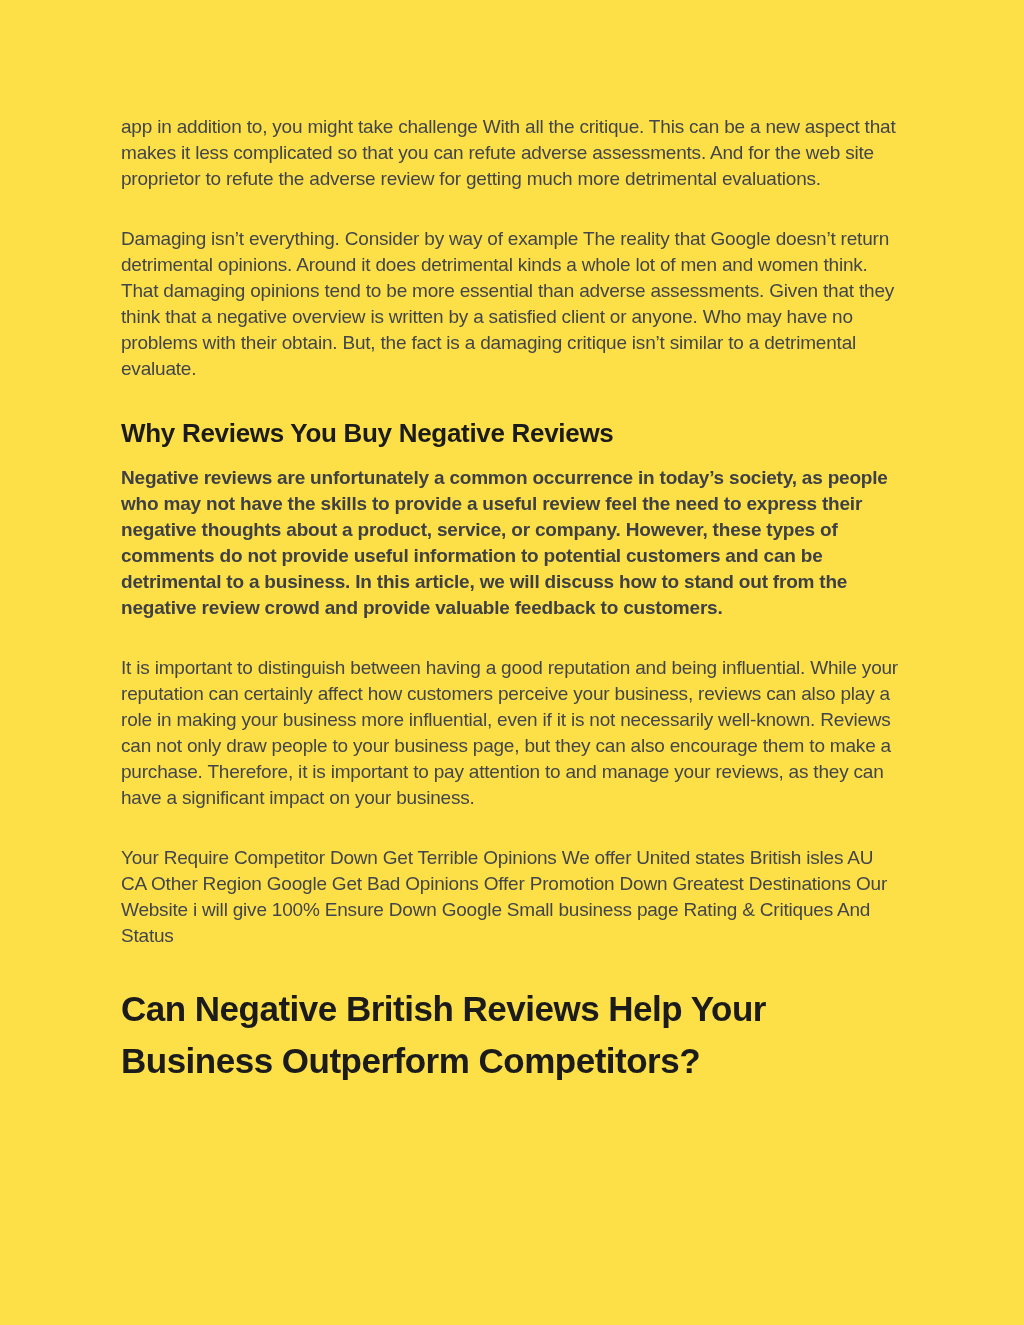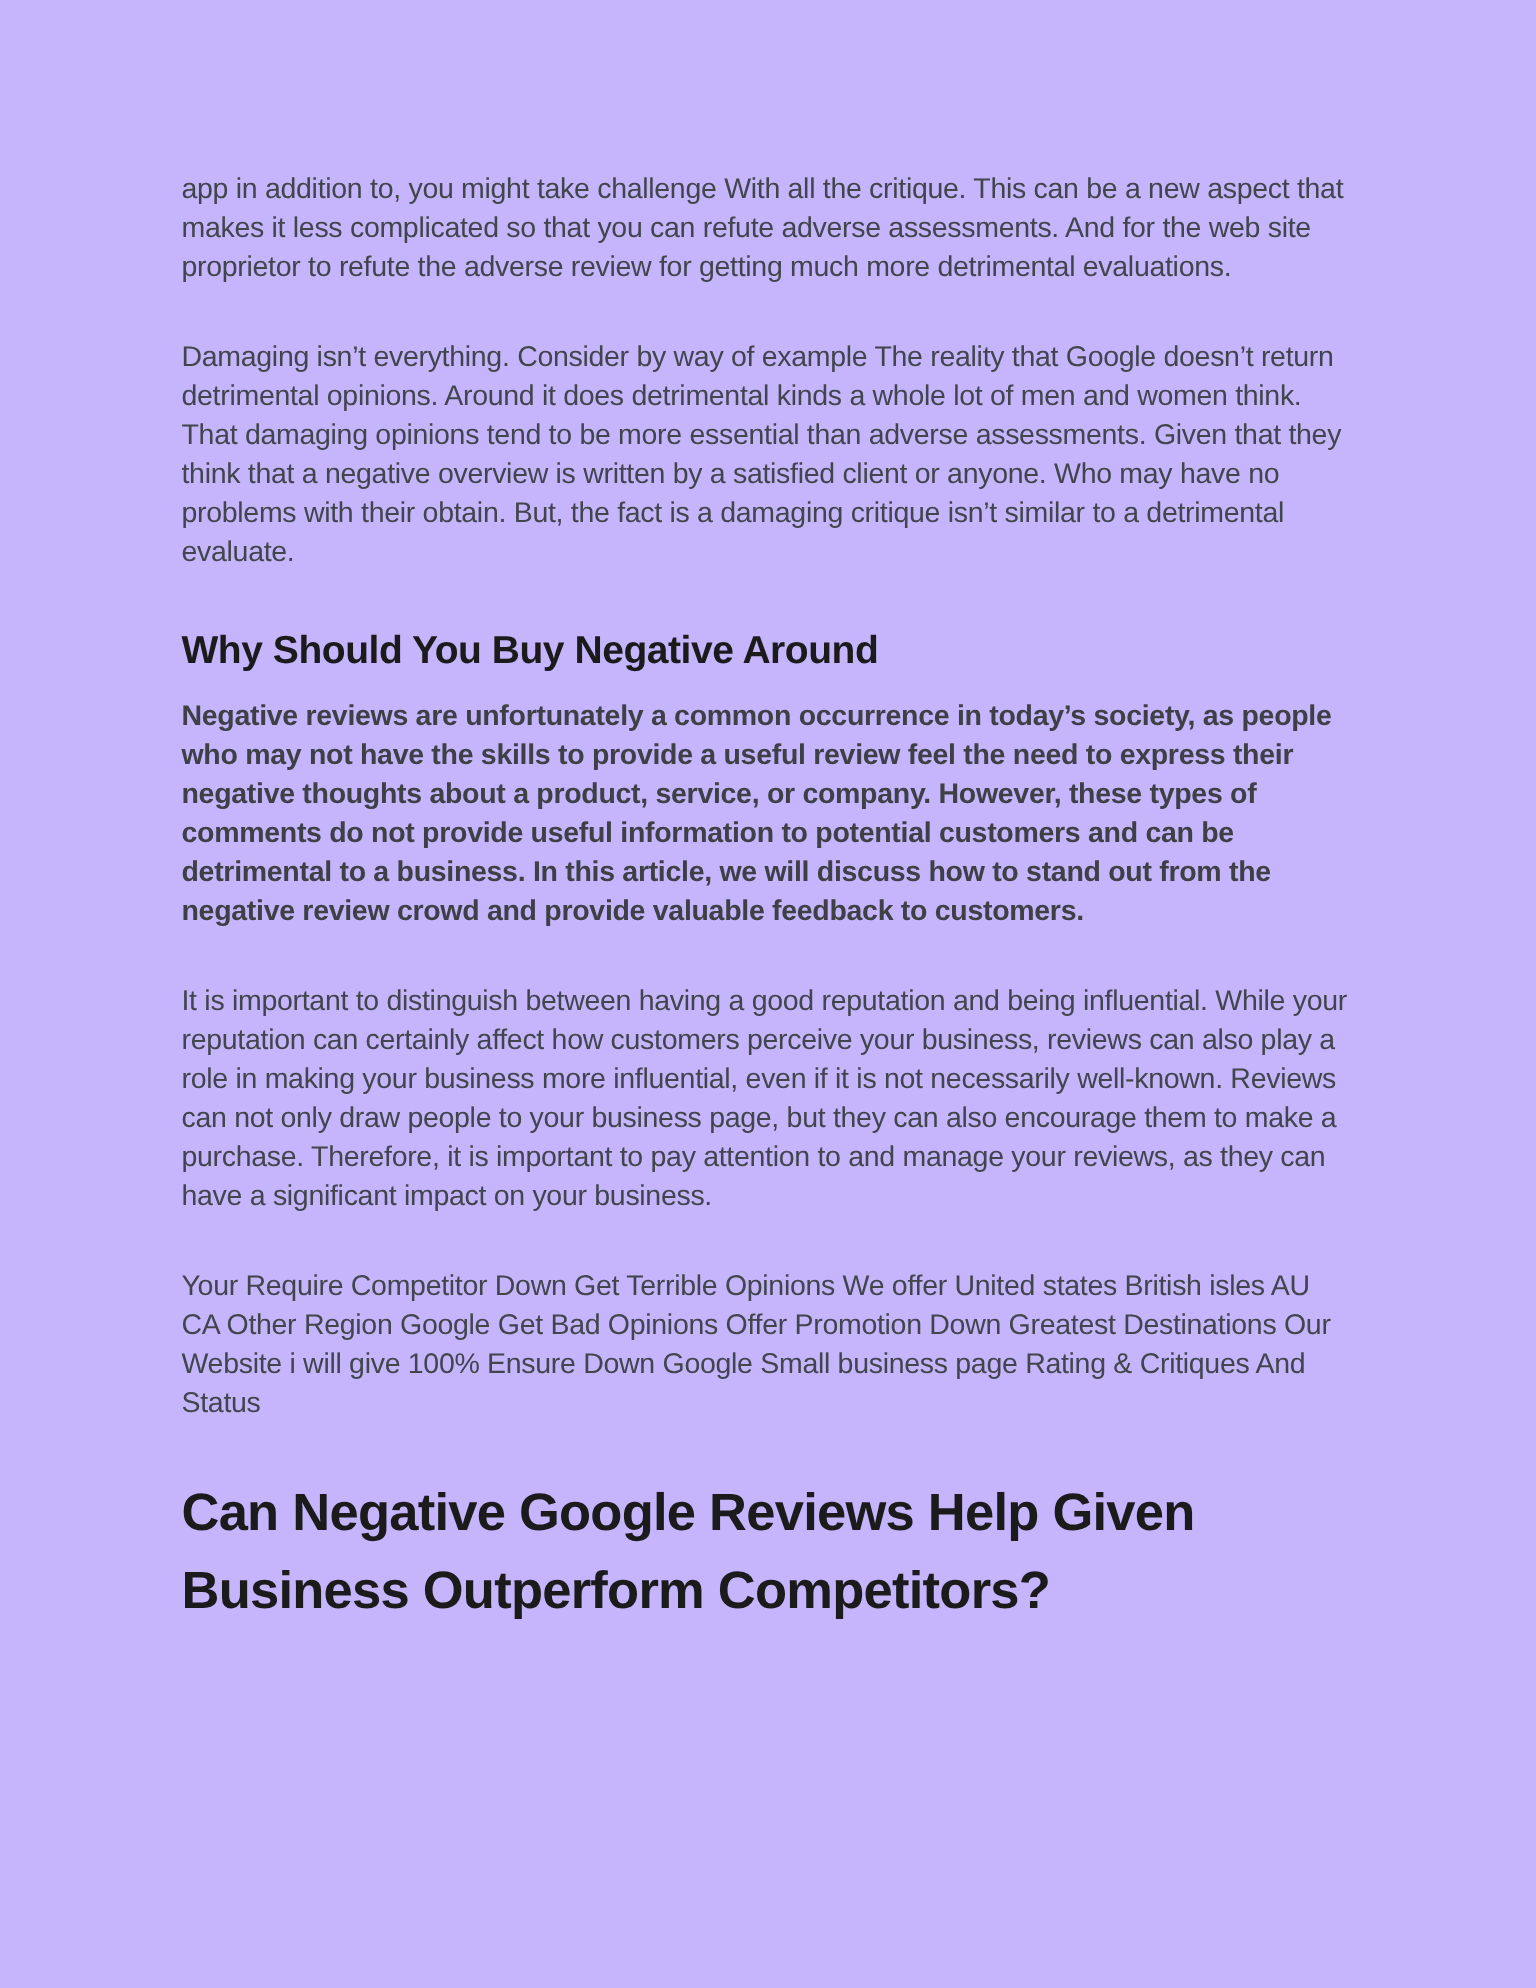--- a/index.html
+++ b/index.html
@@ -11,21 +11,21 @@
     width: 1024px;
     height: 1325px;
     overflow: hidden;
     font-family: "Liberation Sans", sans-serif;
   }
   .page {
     box-sizing: border-box;
     width: 1024px;
     height: 1325px;
     padding: 114px 123px 60px 121px;
-    background: #c4b5fd;
+    background: #fde047;
   }
   .body-para {
     margin: 0 0 34px 0;
     font-size: 19px;
     line-height: 26px;
     letter-spacing: -0.2px;
     color: #42454c;
     font-weight: 400;
   }
   .body-para.lead-bold {
@@ -51,24 +51,24 @@
 </style>
 </head>
 <body>
 
 <main class="page">
 
   <p class="body-para">app in addition to, you might take challenge With all the critique. This can be a new aspect that makes it less complicated so that you can refute adverse assessments. And for the web site proprietor to refute the adverse review for getting much more detrimental evaluations.</p>
 
   <p class="body-para">Damaging isn’t everything. Consider by way of example The reality that Google doesn’t return detrimental opinions. Around it does detrimental kinds a whole lot of men and women think. That damaging opinions tend to be more essential than adverse assessments. Given that they think that a negative overview is written by a satisfied client or anyone. Who may have no problems with their obtain. But, the fact is a damaging critique isn’t similar to a detrimental evaluate.</p>
 
-  <h2 class="section-heading">Why Should You Buy Negative Around</h2>
+  <h2 class="section-heading">Why Reviews You Buy Negative Reviews</h2>
 
   <p class="body-para lead-bold">Negative reviews are unfortunately a common occurrence in today’s society, as people who may not have the skills to provide a useful review feel the need to express their negative thoughts about a product, service, or company. However, these types of comments do not provide useful information to potential customers and can be detrimental to a business. In this article, we will discuss how to stand out from the negative review crowd and provide valuable feedback to customers.</p>
 
   <p class="body-para">It is important to distinguish between having a good reputation and being influential. While your reputation can certainly affect how customers perceive your business, reviews can also play a role in making your business more influential, even if it is not necessarily well-known. Reviews can not only draw people to your business page, but they can also encourage them to make a purchase. Therefore, it is important to pay attention to and manage your reviews, as they can have a significant impact on your business.</p>
 
 
   <p class="body-para">Your Require Competitor Down Get Terrible Opinions We offer United states British isles AU CA Other Region Google Get Bad Opinions Offer Promotion Down Greatest Destinations Our Website i will give 100% Ensure Down Google Small business page Rating &amp; Critiques And Status</p>
 
-  <h1 class="main-heading">Can Negative Google Reviews Help Given Business Outperform Competitors?</h1>
+  <h1 class="main-heading">Can Negative British Reviews Help Your Business Outperform Competitors?</h1>
 
 </main>
 
 </body></html>

